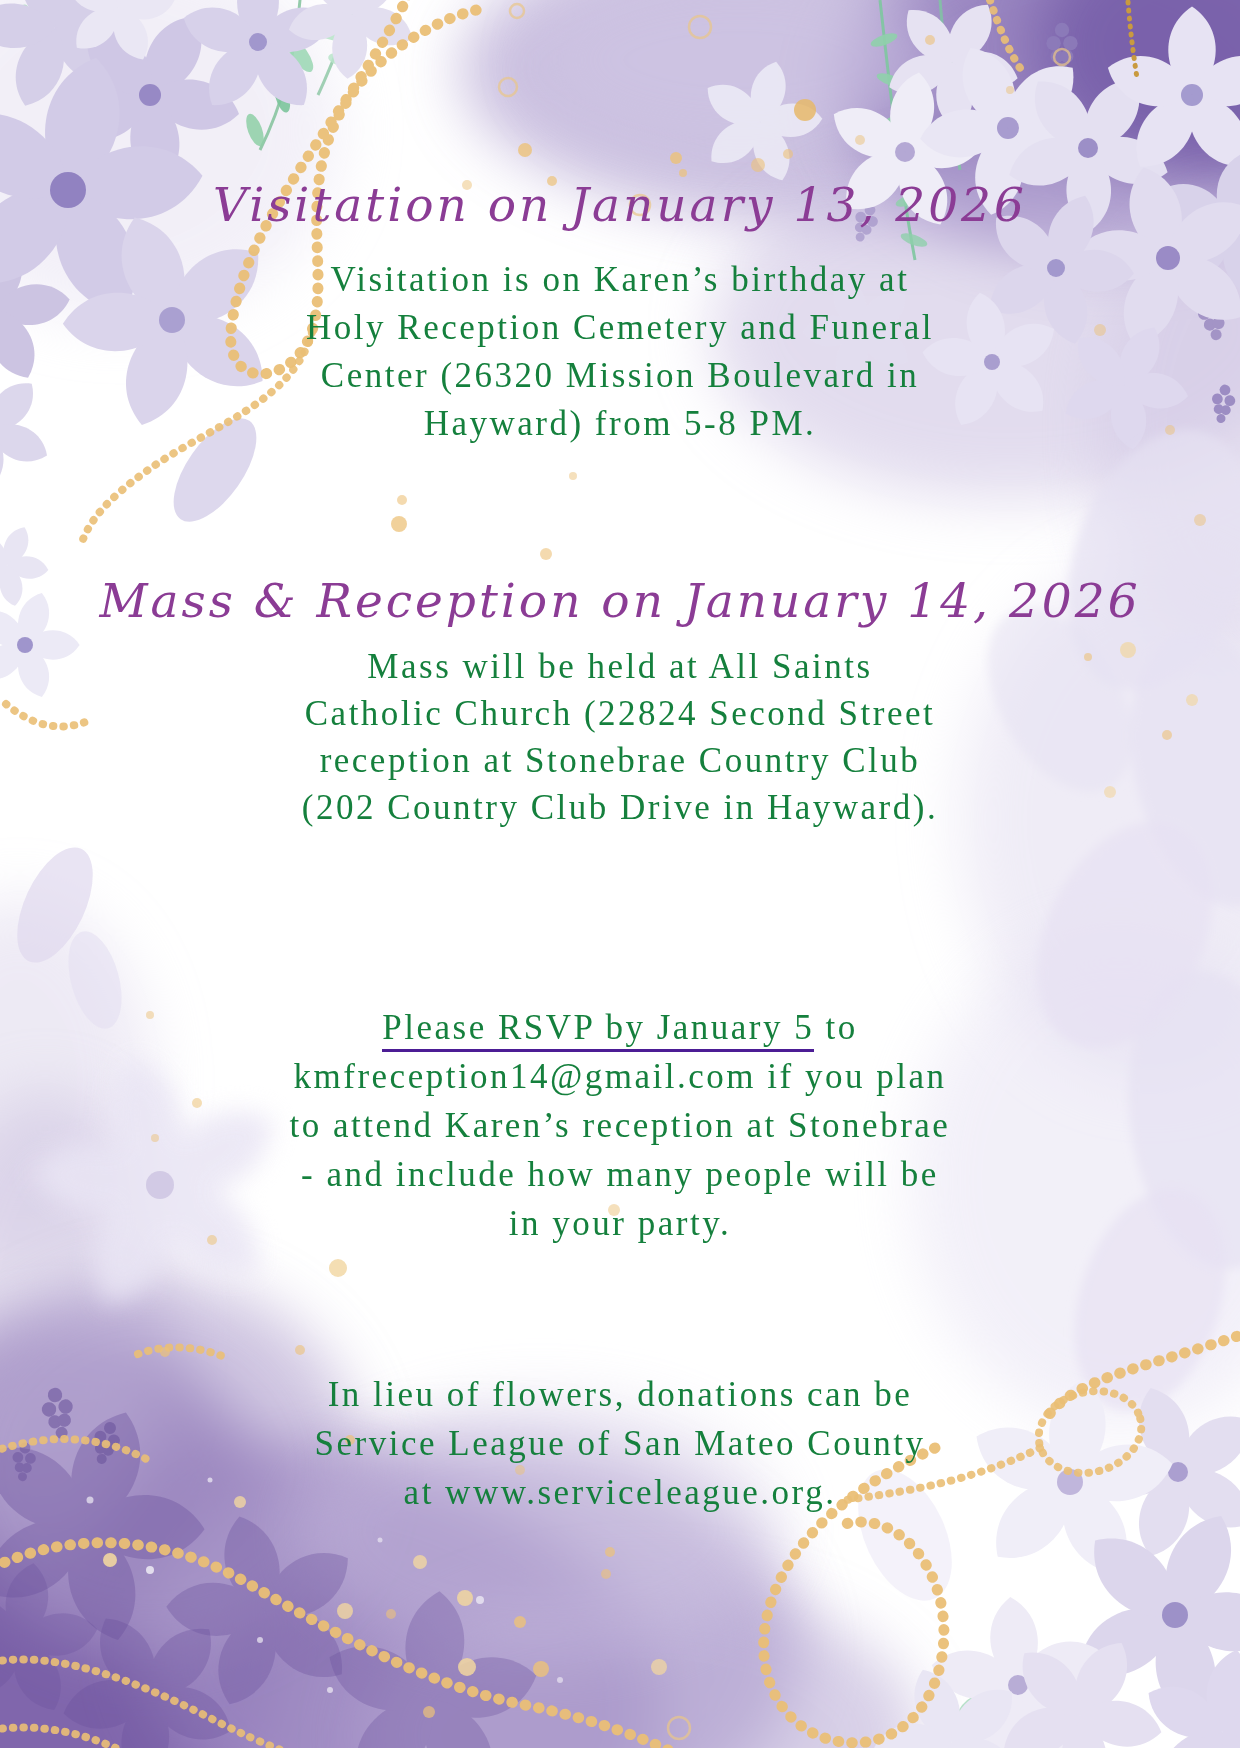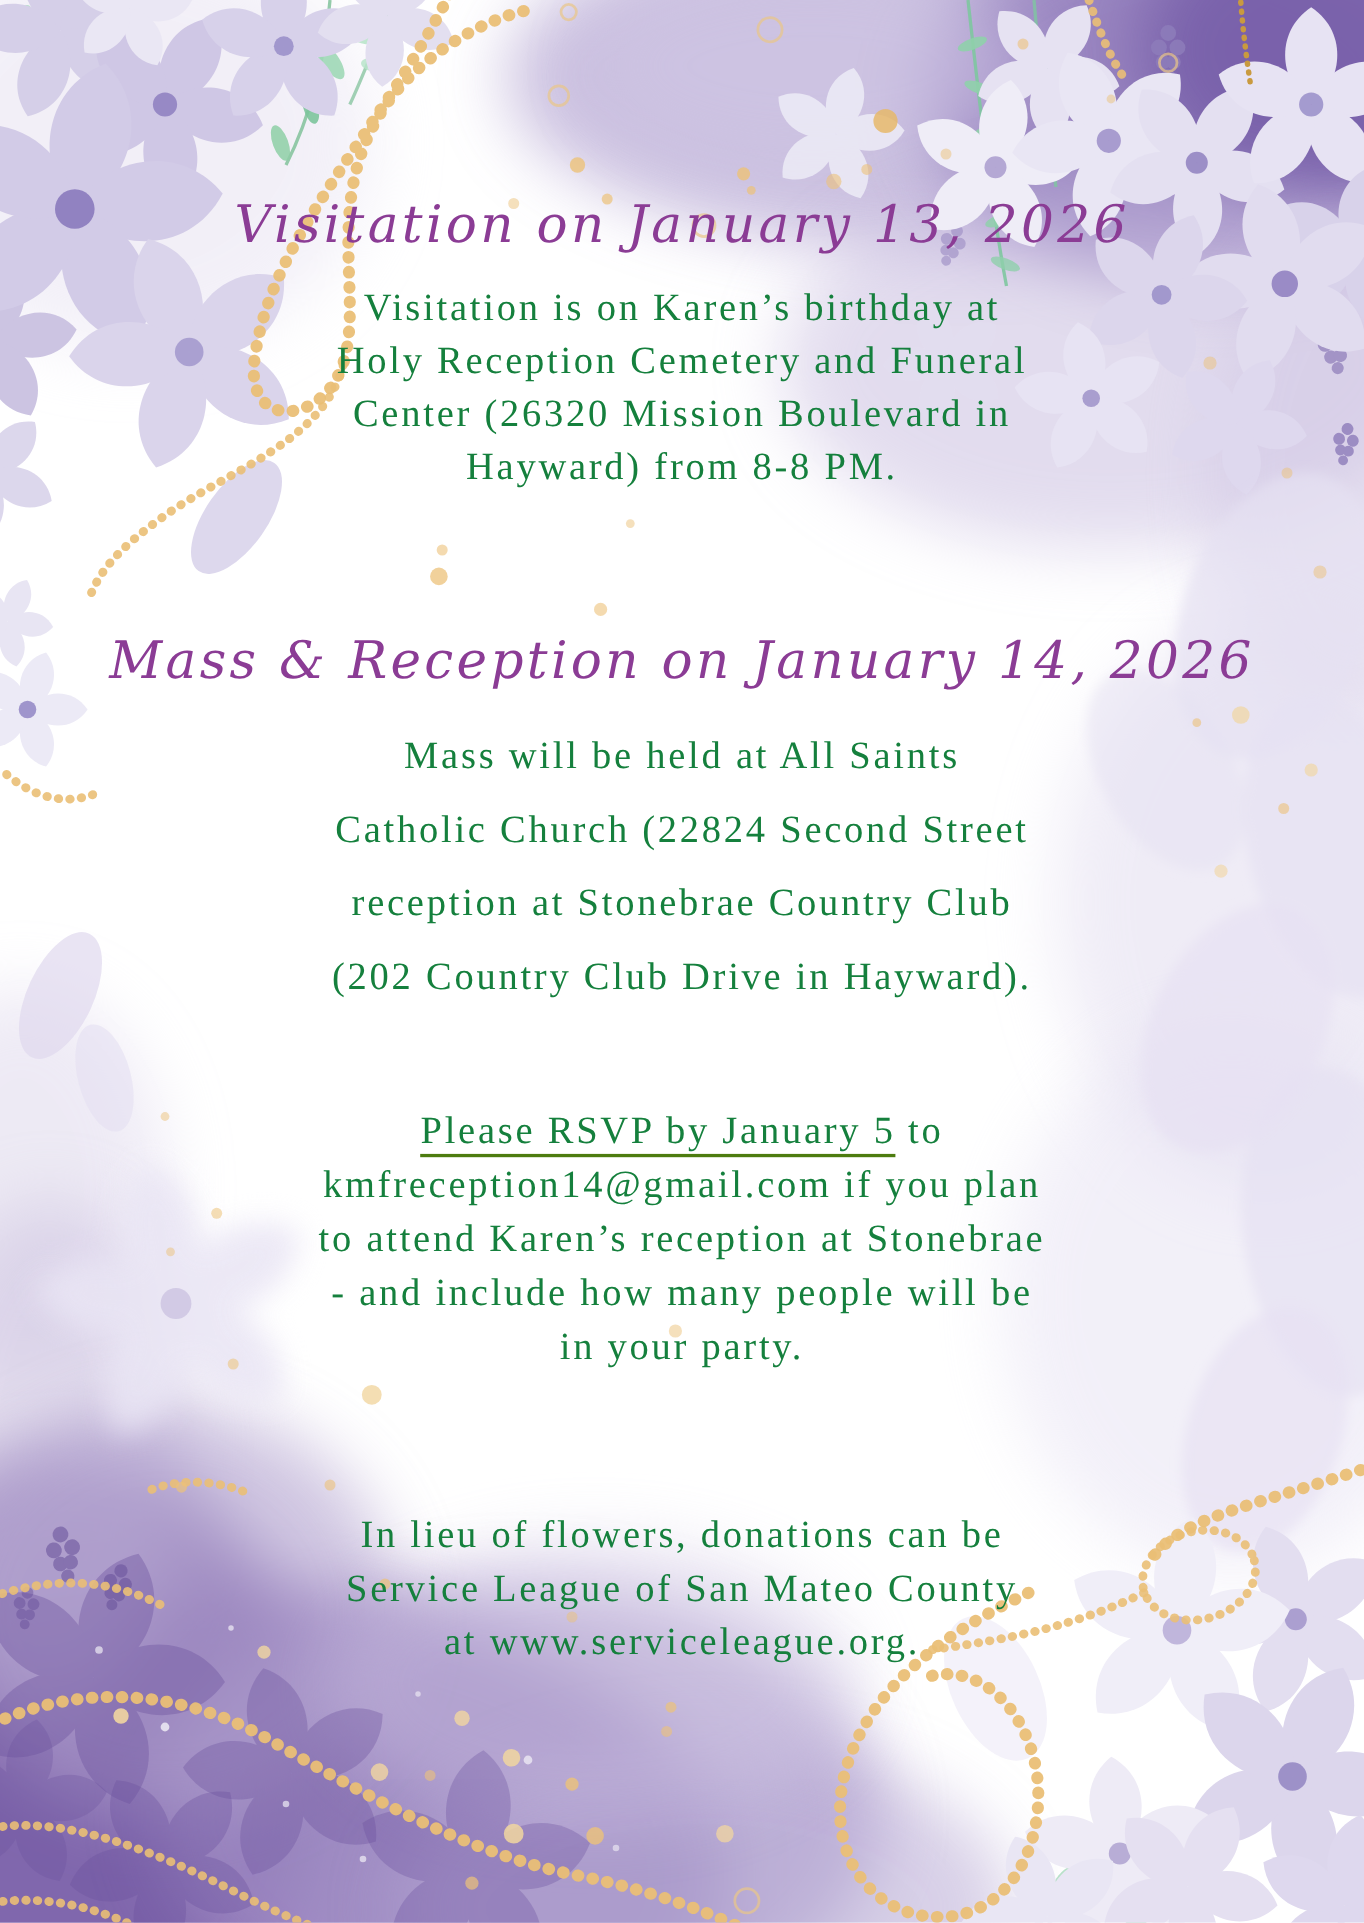--- a/index.html
+++ b/index.html
@@ -24,24 +24,24 @@
     line-height:74px;
   }
   .bodyline{
     font-family:"Liberation Serif","DejaVu Serif",serif;
     font-size:35px;
     letter-spacing:2.5px;
     color:#15803d;
     white-space:pre;
   }
   .lh48 .bodyline{line-height:48px;}
-  .lh47 .bodyline{line-height:47px;margin-top:20px;}
+  .lh47 .bodyline{line-height:47px;}
   .lh49 .bodyline{line-height:49px;}
   .underlined{
-    border-bottom:3px solid #4d7c0f;
+    border-bottom:3px solid #4c1d95;
     padding-bottom:2px;
   }
   .glit{fill:none;stroke:#eabf76;stroke-linecap:round;}
   .g1{stroke-width:11;stroke-dasharray:.6 13;opacity:.95;}
   .g2{stroke-width:8;stroke-dasharray:.5 10;opacity:.9;}
   .ring{fill:none;stroke:#e9c687;stroke-width:2.5;opacity:.7;}
 </style>
 </head>
 <body>
 
@@ -297,21 +297,21 @@
   <main class="content">
 
     <section class="block" style="top:168px">
       <h1 class="script">Visitation on January 13, 2026</h1>
     </section>
 
     <section class="block lh48" style="top:256px">
       <div class="bodyline">Visitation is on Karen’s birthday at</div>
       <div class="bodyline">Holy Reception Cemetery and Funeral</div>
       <div class="bodyline">Center (26320 Mission Boulevard in</div>
-      <div class="bodyline">Hayward) from 8-8 PM.</div>
+      <div class="bodyline">Hayward) from 5-8 PM.</div>
     </section>
 
     <section class="block" style="top:564px">
       <h2 class="script">Mass &amp; Reception on January 14, 2026</h2>
     </section>
 
     <section class="block lh47" style="top:643px">
       <div class="bodyline">Mass will be held at All Saints</div>
       <div class="bodyline">Catholic Church (22824 Second Street</div>
       <div class="bodyline">reception at Stonebrae Country Club</div>

